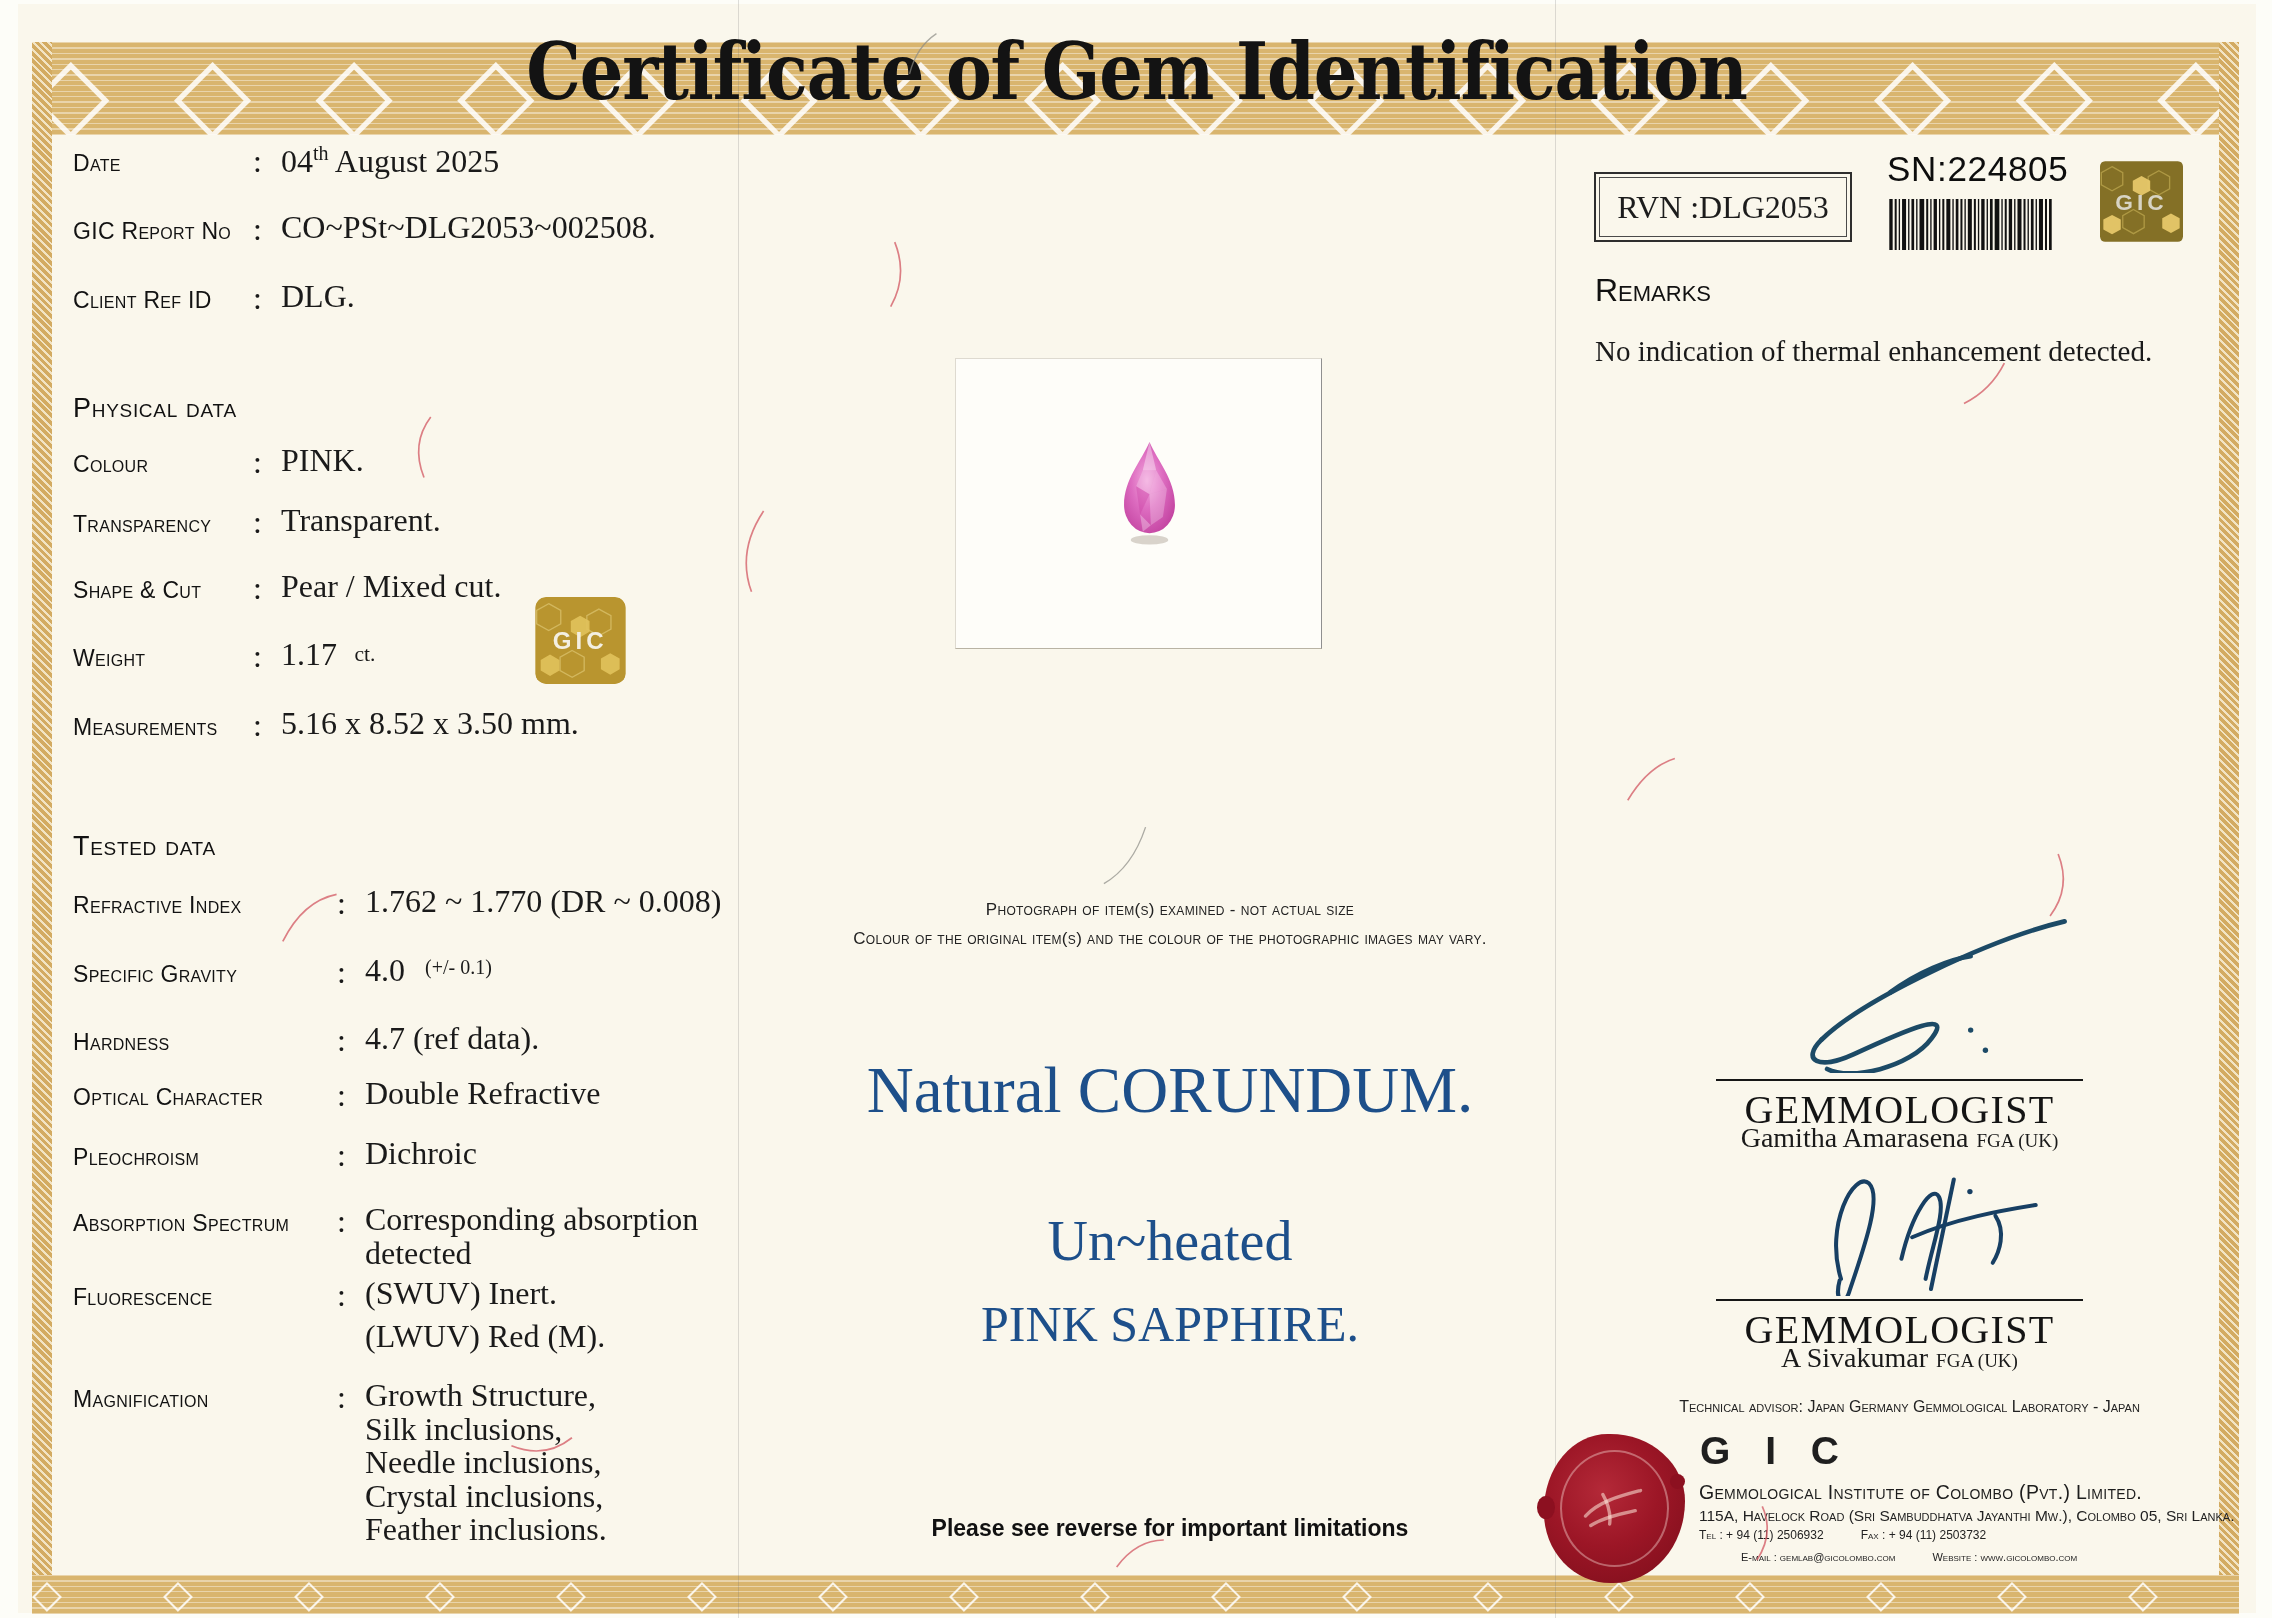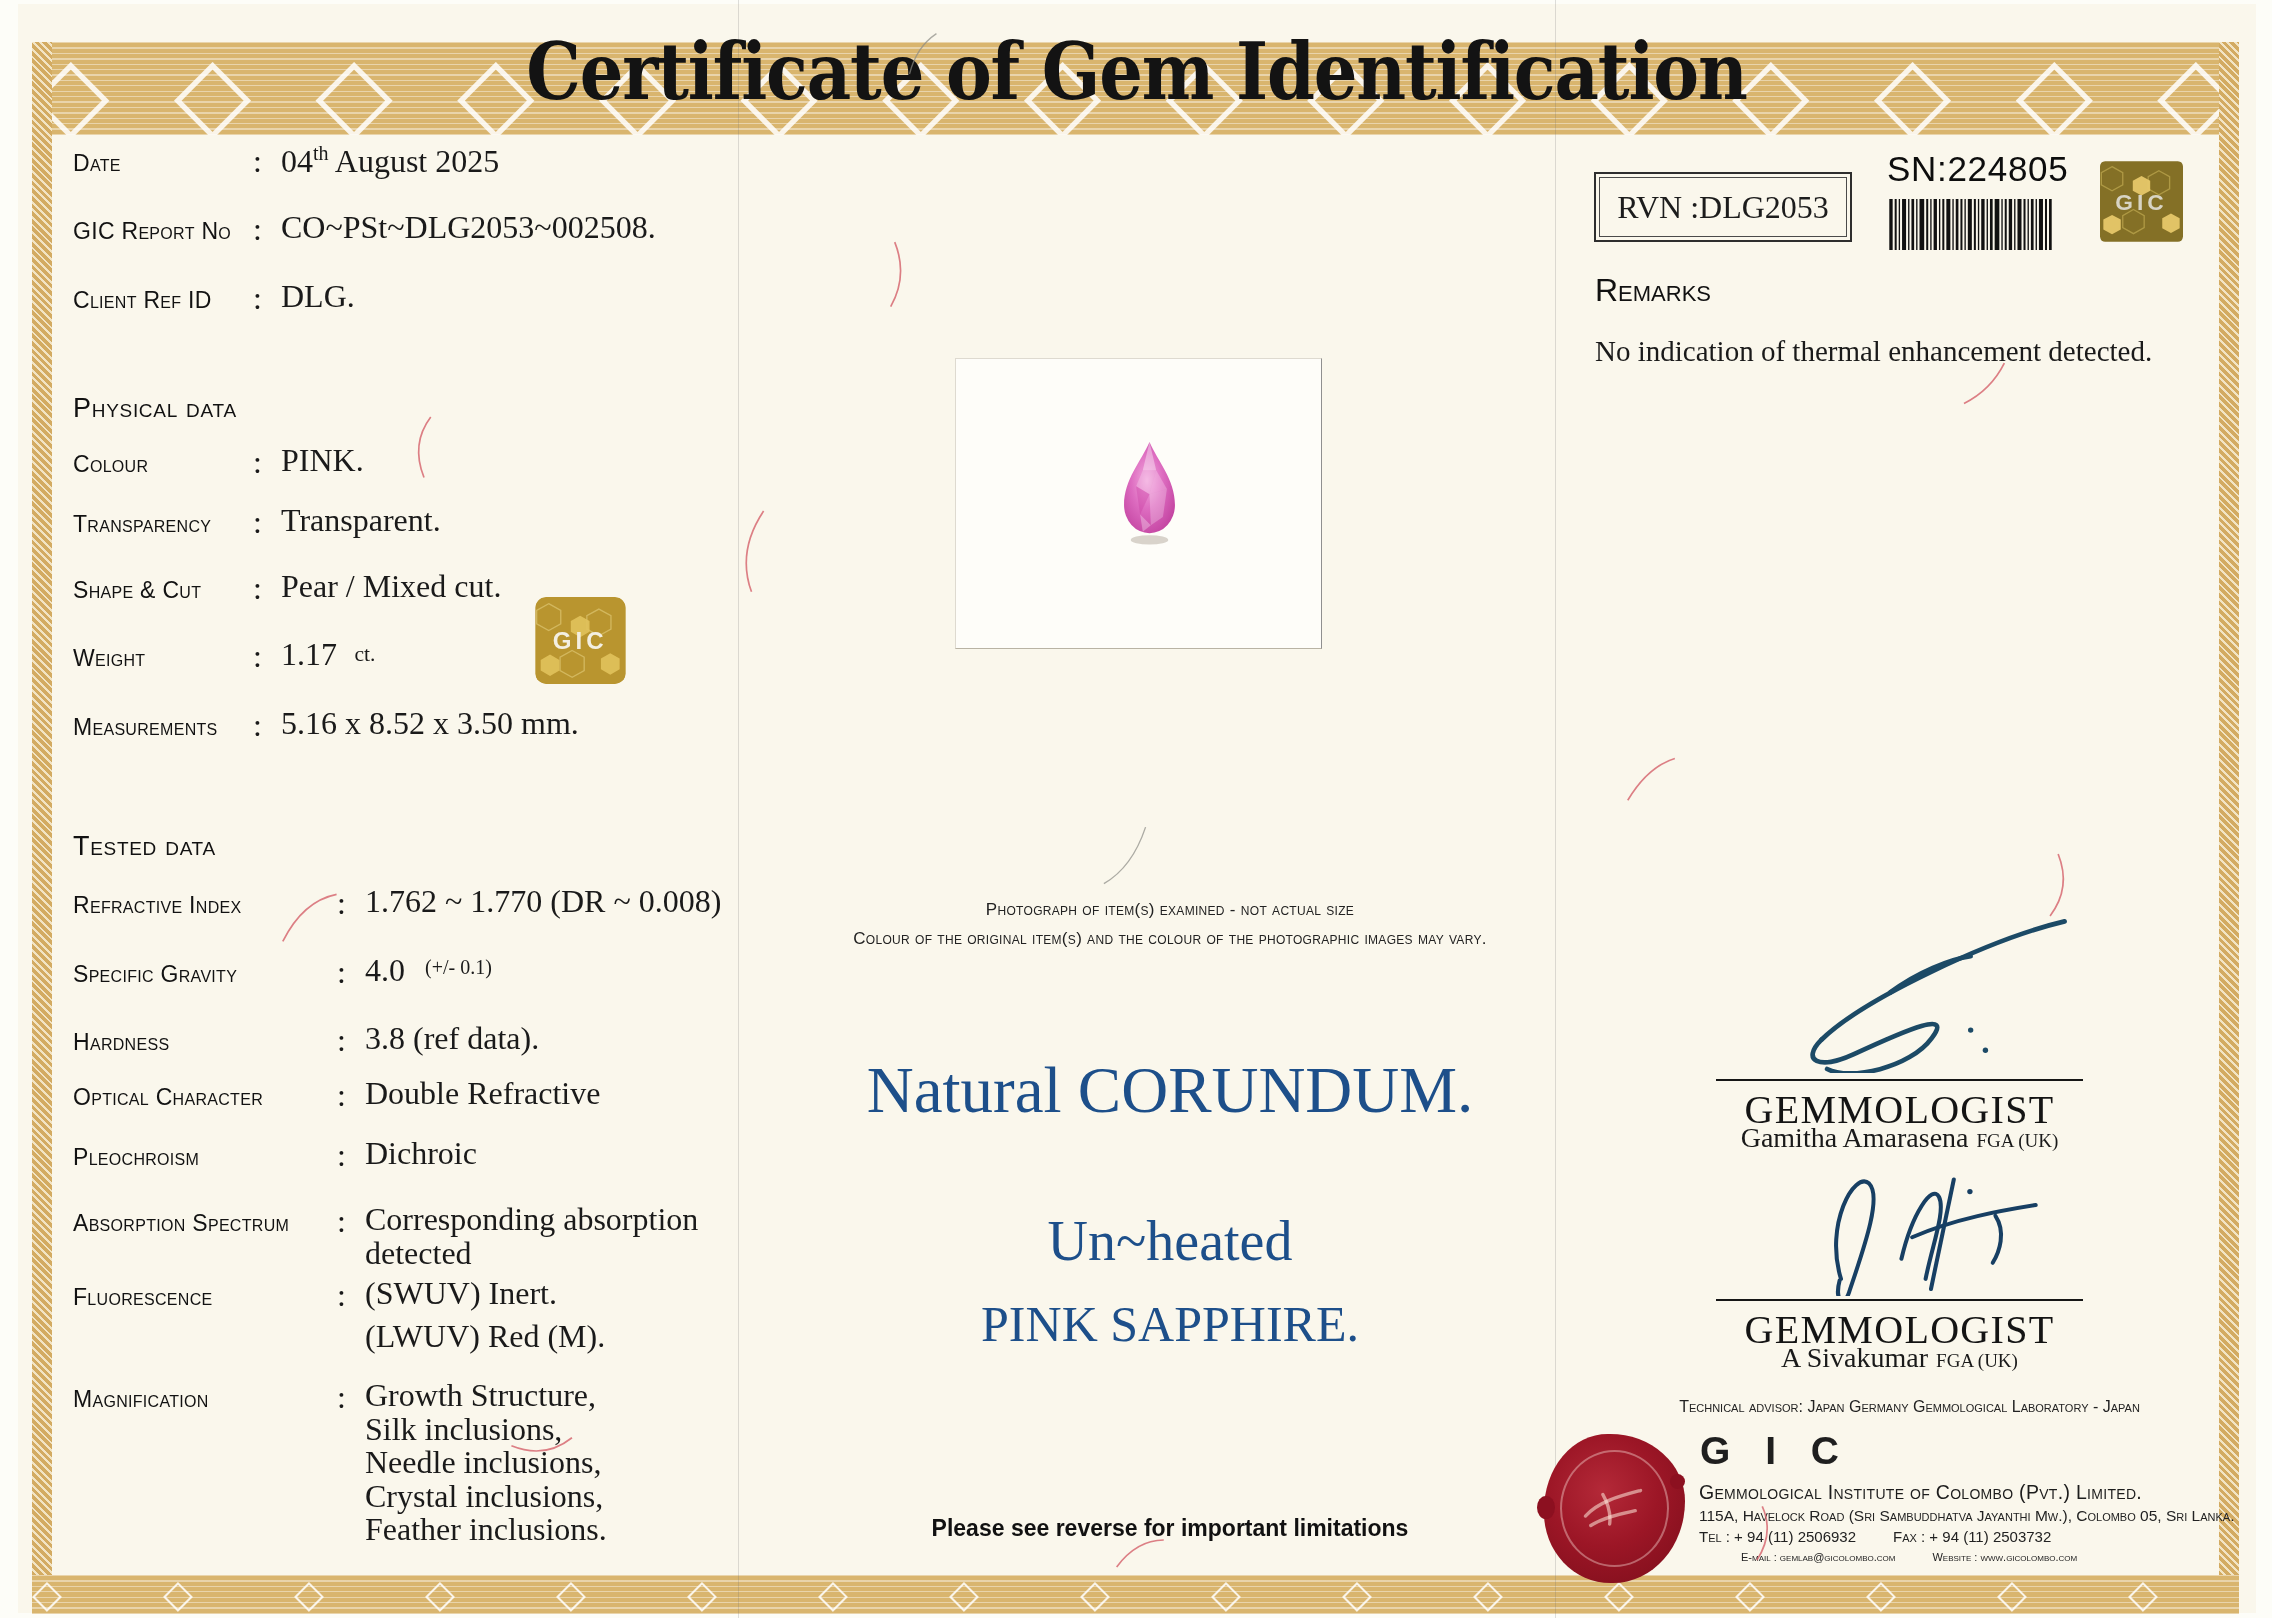--- a/index.html
+++ b/index.html
@@ -81,21 +81,21 @@
   #advisor{position:absolute;left:1607px;top:1398px;width:605px;text-align:center;
      font-variant:small-caps;font-size:16px;color:#222;}
   #seal{position:absolute;left:1544px;top:1434px;width:141px;height:149px;z-index:4;}
   #seal-body{position:absolute;inset:0;background:radial-gradient(circle at 42% 38%,#b42938 0%,#9c1626 45%,#7a0d1a 100%);
      border-radius:46% 54% 52% 48% / 52% 46% 56% 48%;}
   #seal-ring{position:absolute;inset:16px;border:2px solid rgba(255,235,225,.38);border-radius:50%;}
   .seal-blob{position:absolute;background:#8c1020;border-radius:50%;}
   #org-initials{position:absolute;left:1700px;top:1429px;font-size:39px;font-weight:bold;letter-spacing:12px;color:#1f1f1f;}
   #org-name{position:absolute;left:1699px;top:1481px;font-variant:small-caps;font-size:19.5px;color:#1d1d1d;letter-spacing:0.3px;}
   #org-address{position:absolute;left:1699px;top:1507px;font-variant:small-caps;font-size:15.5px;color:#222;}
-  #org-telfax{position:absolute;left:1699px;top:1528px;font-variant:small-caps;font-size:15px;color:#222;}
+  #org-telfax{position:absolute;left:1699px;top:1528px;font-variant:small-caps;font-size:12px;color:#222;}
   #org-telfax .fx{margin-left:37px;}
   #org-emailweb{position:absolute;left:1741px;top:1551px;font-variant:small-caps;font-size:11px;color:#222;}
   #org-emailweb .wb{margin-left:37px;}
 
   #fibers{position:absolute;inset:0;pointer-events:none;z-index:6;}
 </style>
 </head>
 <body>
 
 <div id="canvas">
@@ -176,21 +176,21 @@
   <div class="rowB" style="top:954px">
     <span class="lbl">Specific Gravity</span>
     <span class="colon">:</span>
     <span class="val">
       <span>4.0</span><span class="tol">(+/- 0.1)</span>
     </span>
   </div>
   <div class="rowB" style="top:1022px">
     <span class="lbl">Hardness</span>
     <span class="colon">:</span>
-    <span class="val">3.8 (ref data).</span>
+    <span class="val">4.7 (ref data).</span>
   </div>
   <div class="rowB" style="top:1077px">
     <span class="lbl">Optical Character</span>
     <span class="colon">:</span>
     <span class="val">Double Refractive</span>
   </div>
   <div class="rowB" style="top:1137px">
     <span class="lbl">Pleochroism</span>
     <span class="colon">:</span>
     <span class="val">Dichroic</span>

